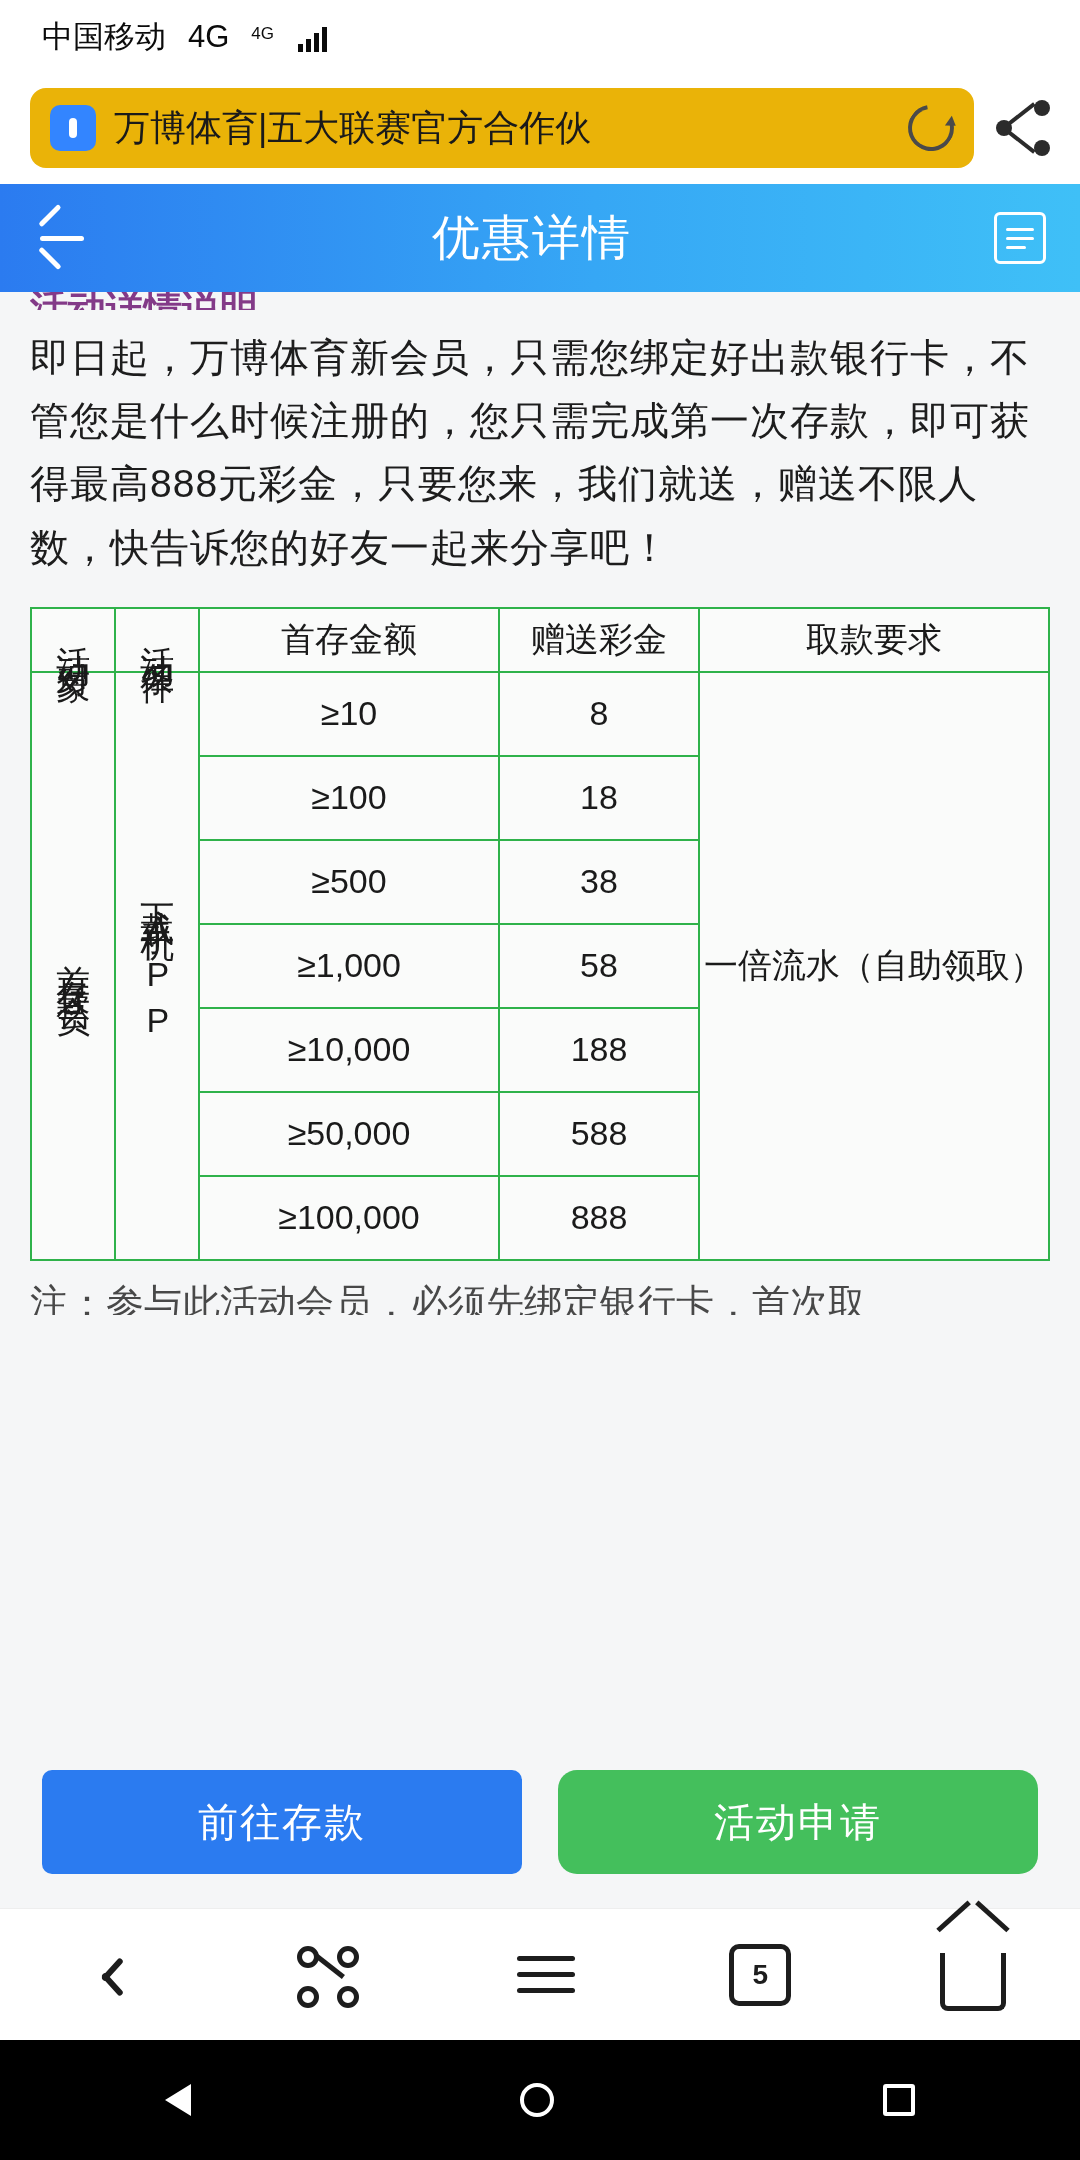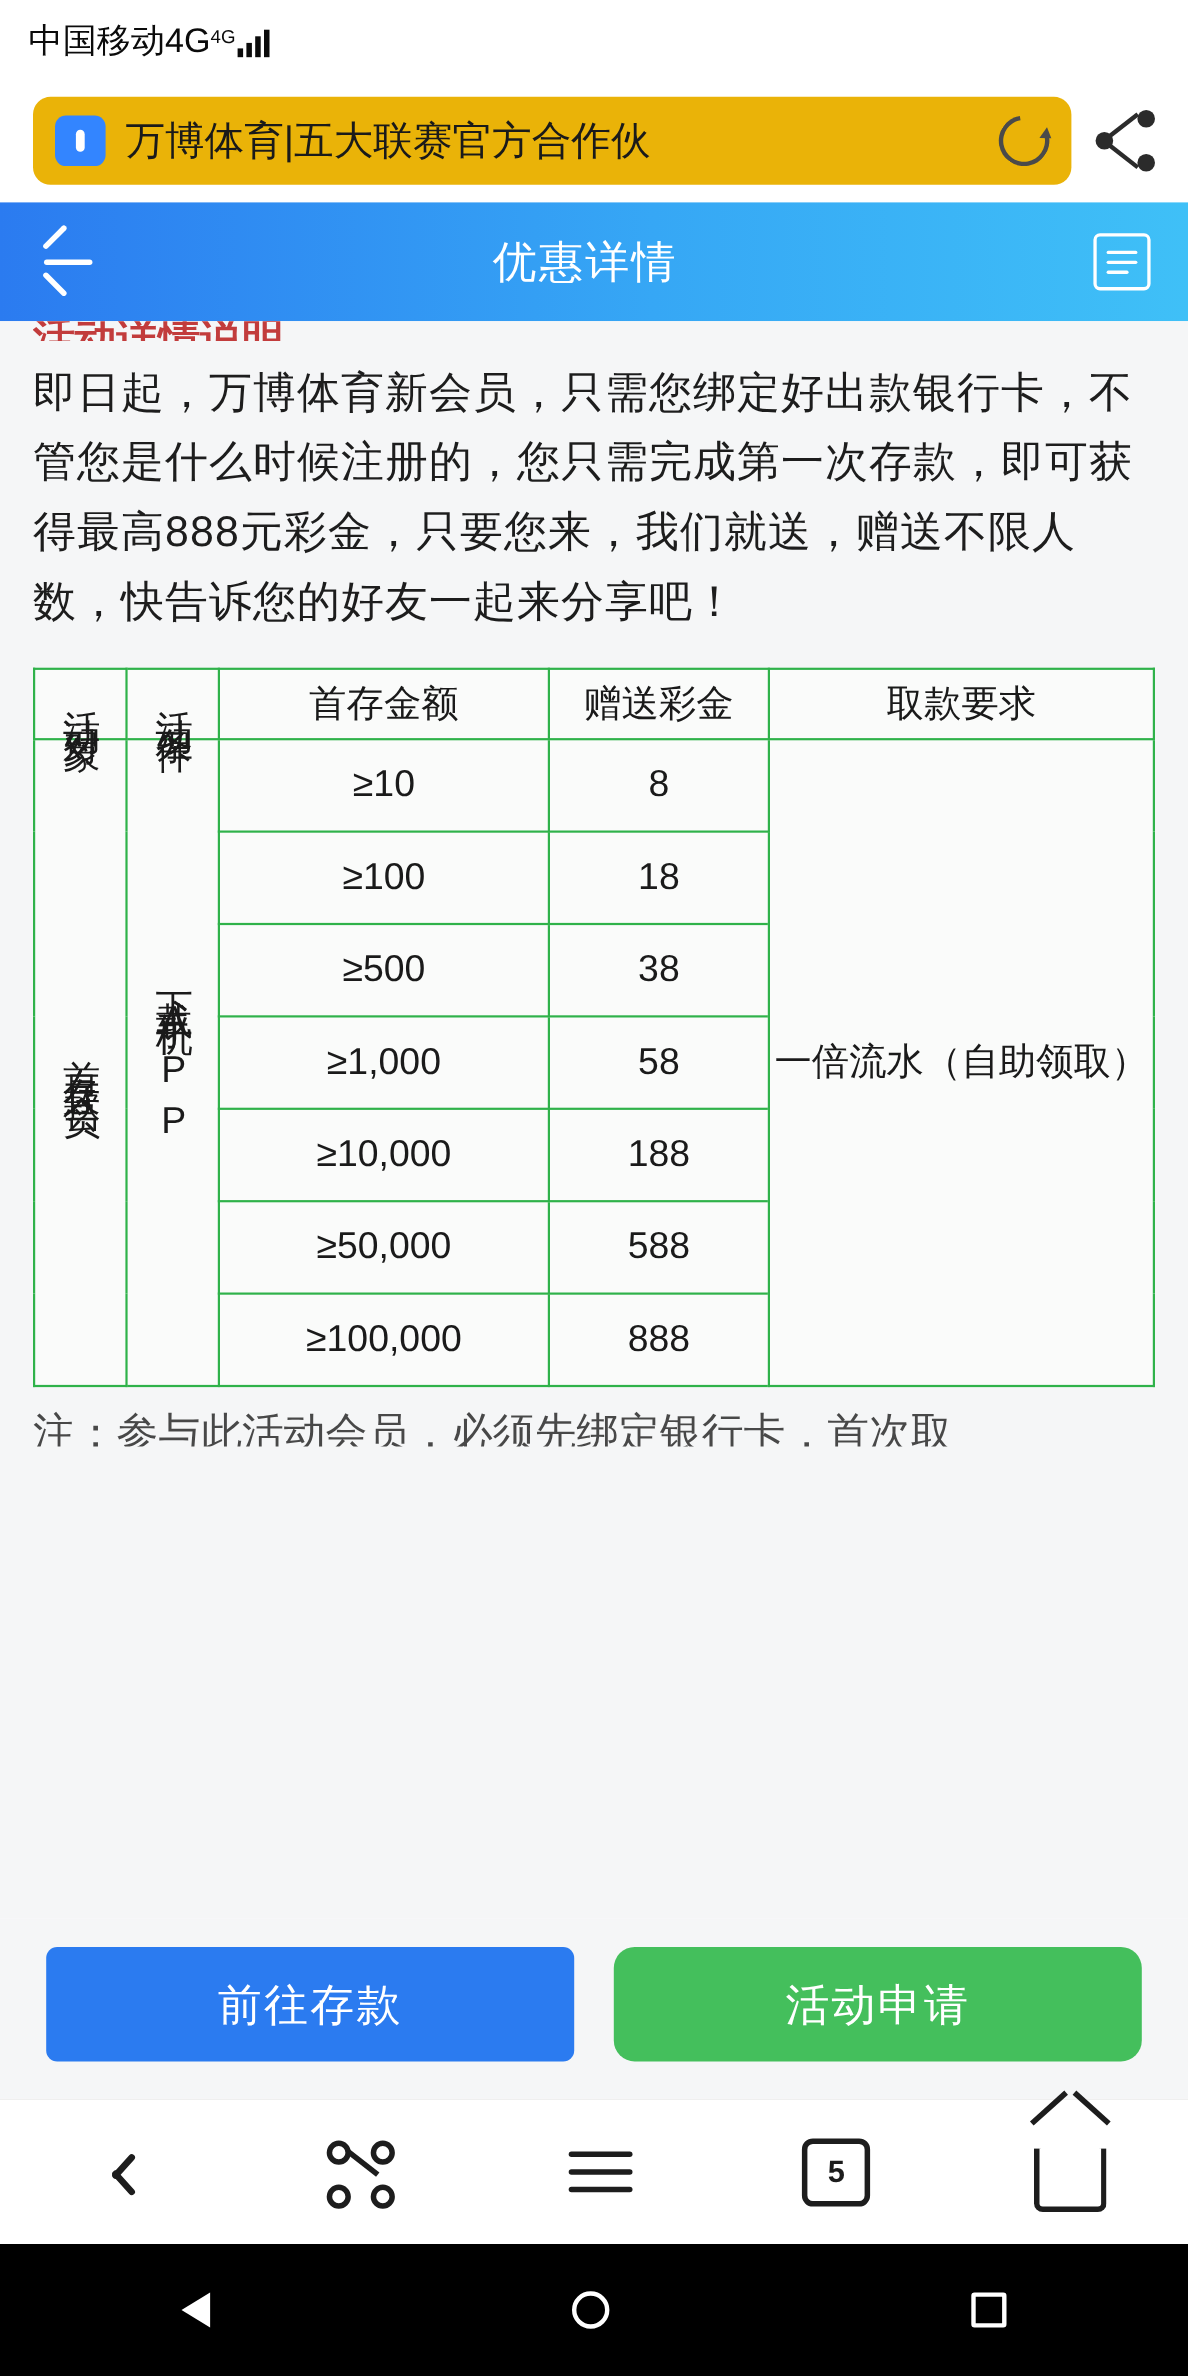--- a/index.html
+++ b/index.html
@@ -16,21 +16,21 @@
   }
 
   
   .statusbar {
     height: 72px;
     background: #ffffff;
     display: flex; align-items: center;
     padding: 0 26px;
     flex: 0 0 auto;
   }
-  .sb-left { display: flex; align-items: flex-end; gap: 0; }
+  .sb-left { display: flex; align-items: flex-end; gap: 22px; margin-left: 16px; }
   .carrier { font-size: 31px; color: #0b0b0b; letter-spacing: 0px; line-height: 1; }
   .net-4g { font-size: 31px; color: #0b0b0b; line-height: 1; }
   .net-sup { font-size: 17px; color: #0b0b0b; vertical-align: super; line-height: 1; position: relative; top: -10px;}
   .bars { display: flex; align-items: flex-end; gap: 3px; height: 28px; margin-left: 2px; }
   .bars i { display:block; width: 5px; background: #0b0b0b; }
   .bars i:nth-child(1){height: 8px;}
   .bars i:nth-child(2){height: 13px;}
   .bars i:nth-child(3){height: 19px;}
   .bars i:nth-child(4){height: 25px;}
   .sb-spacer { flex: 1 1 auto; }
@@ -123,40 +123,40 @@
   .back-arrow::after{
     content:""; position:absolute; left:6px; top:13px; width:28px; height:5px; background:#fff;
     border-radius:3px; transform: rotate(-45deg); transform-origin: left center;
   }
   .back-arrow span{
     position:absolute; left:6px; top:36px; width:28px; height:5px; background:#fff;
     border-radius:3px; transform: rotate(45deg); transform-origin: left center;
   }
   .apptitle {
     position: absolute; left: 0; right: 16px; text-align: center;
-    font-size: 40px; color: #ffffff; letter-spacing: 2px;
+    font-size: 48px; color: #ffffff; letter-spacing: 2px;
     pointer-events: none;
   }
   .menu-btn {
     margin-left: auto; width: 52px; height: 52px; border: 3px solid #fff; border-radius: 6px;
     display:flex; flex-direction:column; justify-content:center; gap:6px; padding: 0 9px;
     z-index: 2;
   }
   .menu-btn i { display:block; height:3px; background:#fff; border-radius:2px;}
   .menu-btn i:nth-child(1){width:100%;}
   .menu-btn i:nth-child(2){width:100%;}
   .menu-btn i:nth-child(3){width:70%;}
 
   
   .content {
     flex: 1 1 auto; background: #f5f6f7; overflow: hidden;
     padding: 0 30px; position: relative;
   }
   .clipped-top {
-    font-size: 38px; color: #b91c1c; font-weight: bold;
+    font-size: 38px; color: #701a75; font-weight: bold;
     height: 26px; overflow: hidden; line-height: 48px; margin-top: -8px;
     opacity: .85;
   }
   .body-text {
     font-size: 39px; line-height: 1.62; color: #1d1d1d;
     margin-top: 16px; letter-spacing: 1px;
   }
 
   table.promo {
     width: 100%; border-collapse: collapse; margin-top: 28px;

